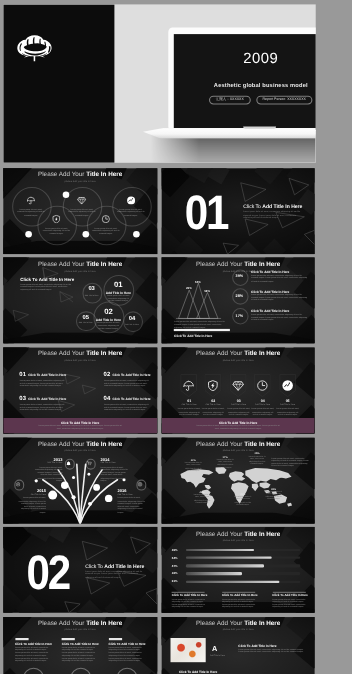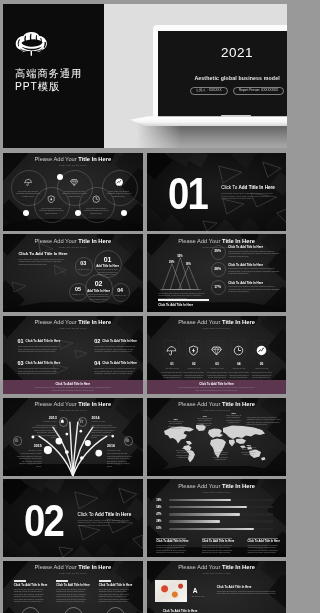--- a/index.html
+++ b/index.html
@@ -95,30 +95,26 @@
             <path d="M48 11 C47 16 48 21 49 24 L46 24 C45 19 45 15 46 11 Z"></path>
             <path d="M57 17 C58 20 59 24 58 27 L56 26 C56 23 56 20 55 17 Z"></path>
             <path d="M11 21 C8 25 7 31 9 35 L7 35 C5 30 6 24 9 20 Z"></path>
             <path d="M67 26 C68 31 67 36 64 39 L62 38 C64 34 65 30 64 26 Z"></path>
             <path d="M16 36 C23 40 35 42 46 40 C51 39 56 37 59 35 C56 40 49 43 41 44 C30 45 21 42 16 38 Z"></path>
             <path d="M11 40 C16 43 22 45 28 46 L27 47 C21 46 15 44 11 41 Z"></path>
             <path d="M60 40 C55 43 49 45 43 46 L44 47 C50 46 56 44 60 41 Z"></path>
           </g>
         </svg>
       </div>
-      <div class="cover-title">
-        <div>高端商务通用</div>
-        <div>PPT模版</div>
-      </div>
     </div>
 
     <div class="laptop">
       <div class="laptop-lid">
         <div class="laptop-screen">
-          <div class="scr-year">2021</div>
+          <div class="scr-year">2009</div>
           <div class="scr-sub">Aesthetic global business model</div>
           <div class="scr-pills">
             <span class="scr-pill">汇报人：XXXXXX</span>
             <span class="scr-pill">Report Person: XXXXXXXX</span>
           </div>
         </div>
       </div>
       <div class="laptop-base"></div>
       <div class="laptop-notch"></div>
     </div>

